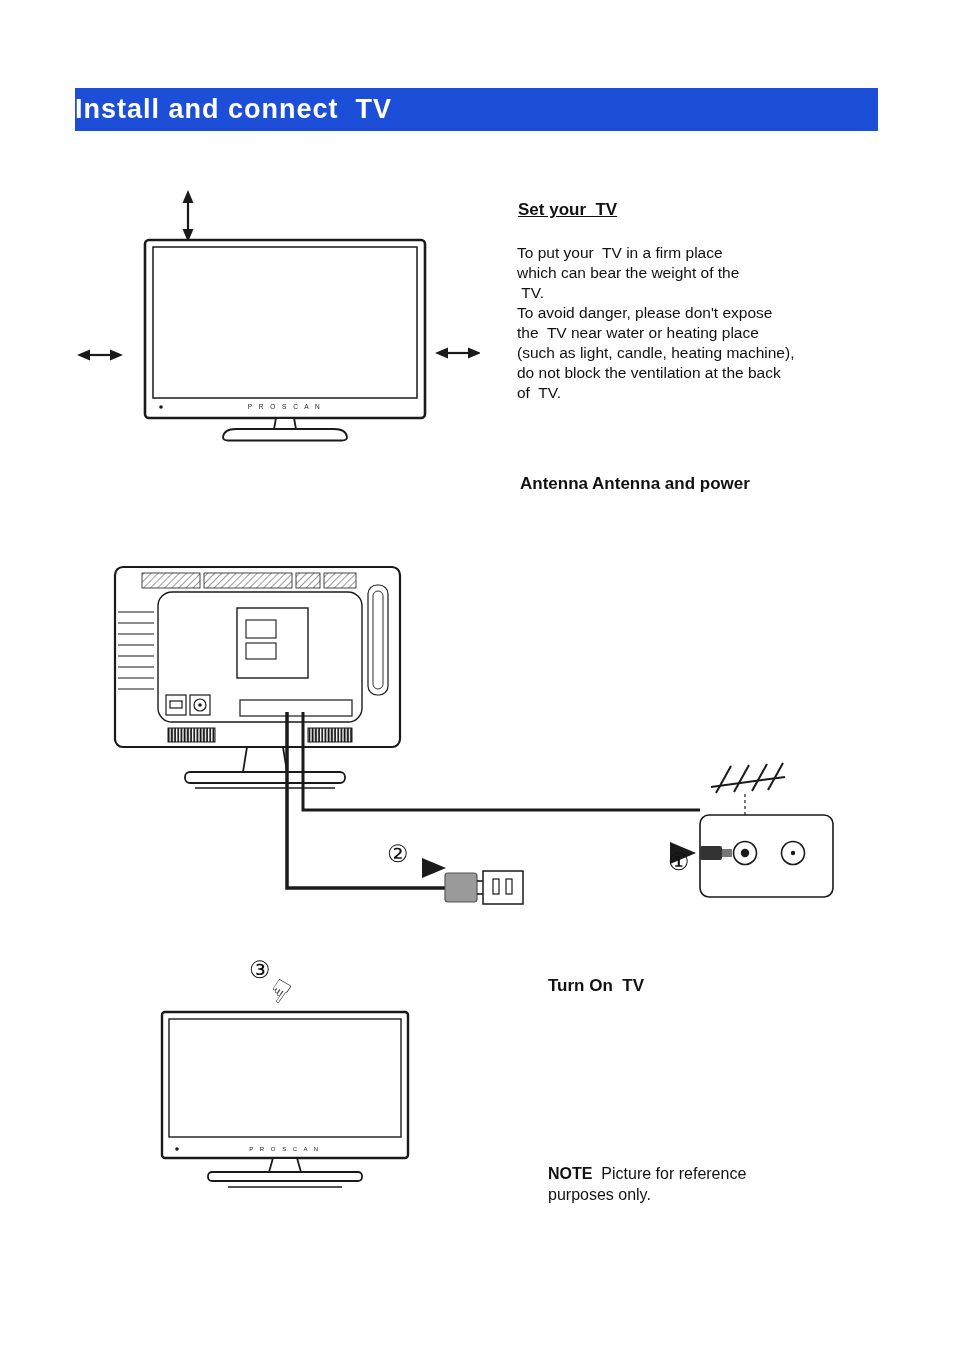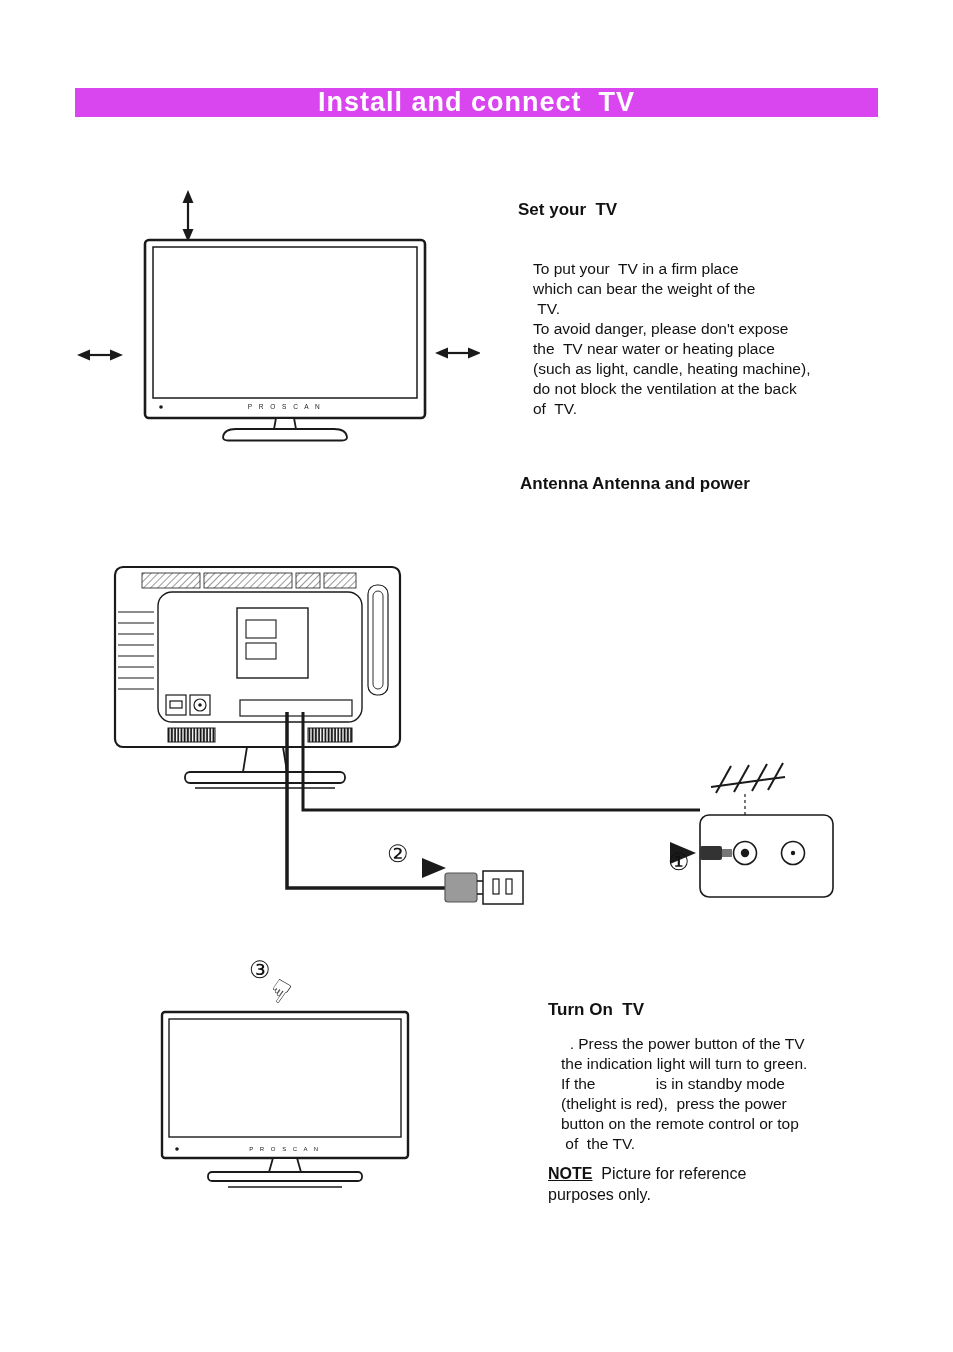--- a/index.html
+++ b/index.html
@@ -2,37 +2,37 @@
 <html><head>
 <meta charset="utf-8">
 <style>
   html,body{margin:0;padding:0;background:#ffffff;}
   .page{
     position:relative;width:953px;height:1352px;background:#ffffff;
     font-family:"Liberation Sans", sans-serif;color:#111;overflow:hidden;
   }
   .abs{position:absolute;}
   .header-bar{
-    left:75px;top:88px;width:803px;height:29px;background:#d946ef;
-    display:flex;align-items:center;justify-content:center;
+    left:75px;top:88px;width:803px;height:43px;background:#1d4ed8;
+    display:flex;align-items:center;justify-content:flex-start;
   }
   .header-title{
     color:#ffffff;font-size:27px;font-weight:bold;letter-spacing:1px;
     white-space:pre;
   }
   h3.sec{
     margin:0;font-size:17px;font-weight:bold;color:#111;white-space:pre;
   }
   .body-text{
-    margin:16px;font-size:15.5px;line-height:20px;color:#111;white-space:pre-wrap;
+    margin:0;font-size:15.5px;line-height:20px;color:#111;white-space:pre-wrap;
   }
   .note{
     margin:0;font-size:16px;line-height:21px;color:#111;
   }
-  .note .b{font-weight:bold;text-decoration:underline;}
+  .note .b{font-weight:bold;}
   .step-num{
     font-family:"Liberation Serif", serif;font-size:24px;color:#111;line-height:1;
   }
   .hand{
     font-size:30px;color:#111;transform:rotate(125deg);display:inline-block;line-height:1;
   }
   svg{display:block;}
 </style>
 </head>
 <body>
@@ -198,38 +198,32 @@
     <text x="135" y="151" font-size="6" letter-spacing="2.5" text-anchor="middle" fill="#1a1a1a" font-family="Liberation Sans, sans-serif">P R O S C A N</text>
   </svg>
 
   <div class="abs step-num" style="left:668px;top:850px;">①</div>
   <div class="abs step-num" style="left:387px;top:842px;">②</div>
   <div class="abs step-num" style="left:249px;top:958px;">③</div>
   <div class="abs" style="left:266px;top:976px;">
     <span class="hand">☞</span>
   </div>
 
-  <h3 class="abs sec" style="left:518px;top:200px;">Set your  TV</h3>
+  <h3 class="abs sec" style="left:518px;top:200px;text-decoration:underline;">Set your  TV</h3>
   <p class="abs body-text" style="left:517px;top:243px;width:370px;">To put your  TV in a firm place
 which can bear the weight of the
  TV.
 To avoid danger, please don't expose
 the  TV near water or heating place
 (such as light, candle, heating machine),
 do not block the ventilation at the back
 of  TV.</p>
 
   <h3 class="abs sec" style="left:520px;top:474px;">Antenna Antenna and power</h3>
 
-  <h3 class="abs sec" style="left:548px;top:1000px;">Turn On  TV</h3>
-  <p class="abs body-text" style="left:545px;top:1018px;width:350px;">  . Press the power button of the TV
-the indication light will turn to green.
-If the              is in standby mode
-(thelight is red),  press the power
-button on the remote control or top
- of  the TV.</p>
+  <h3 class="abs sec" style="left:548px;top:976px;">Turn On  TV</h3>
 
   <p class="abs note" style="left:548px;top:1163px;width:340px;">
     <span class="b">NOTE</span><span style="white-space:pre-wrap;">  Picture for reference
 purposes only.</span>
   </p>
 
 </div>
 
 </body></html>

